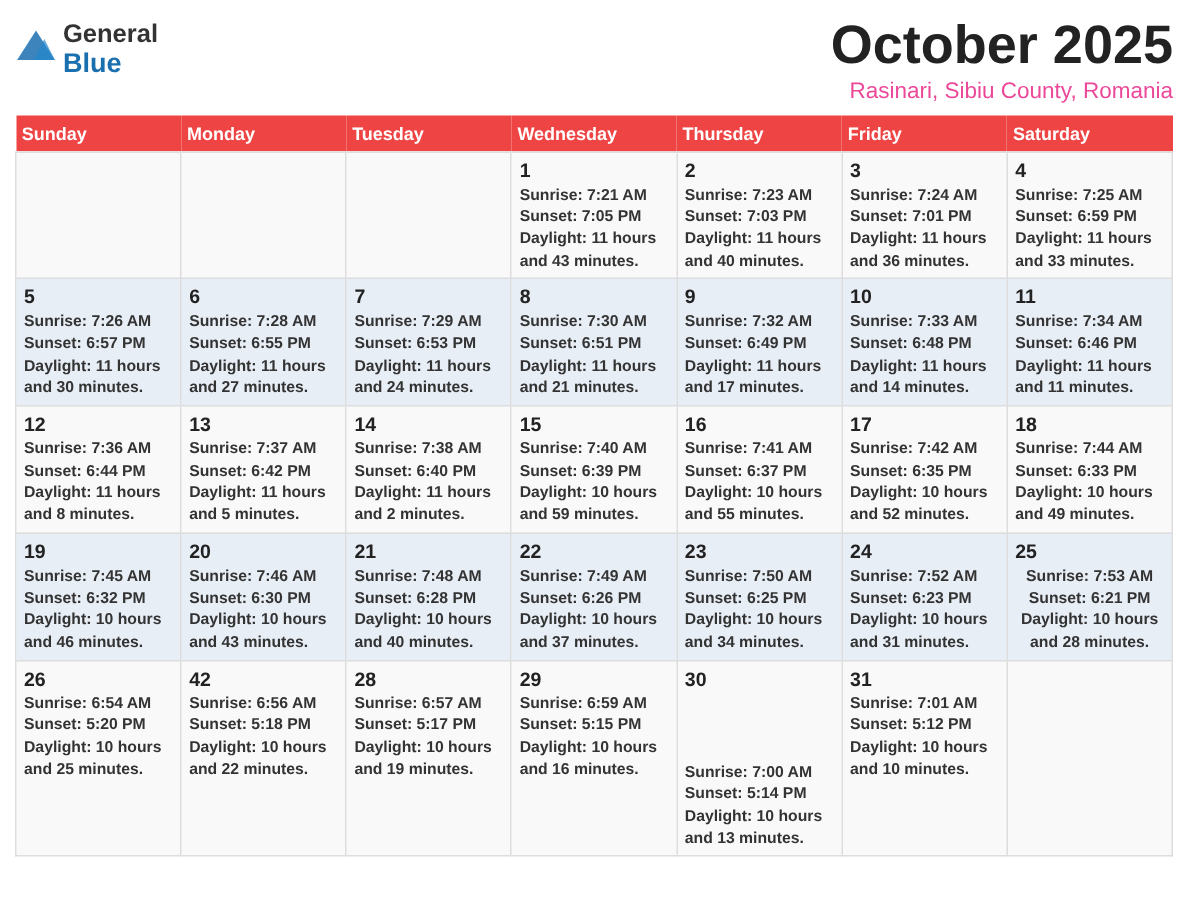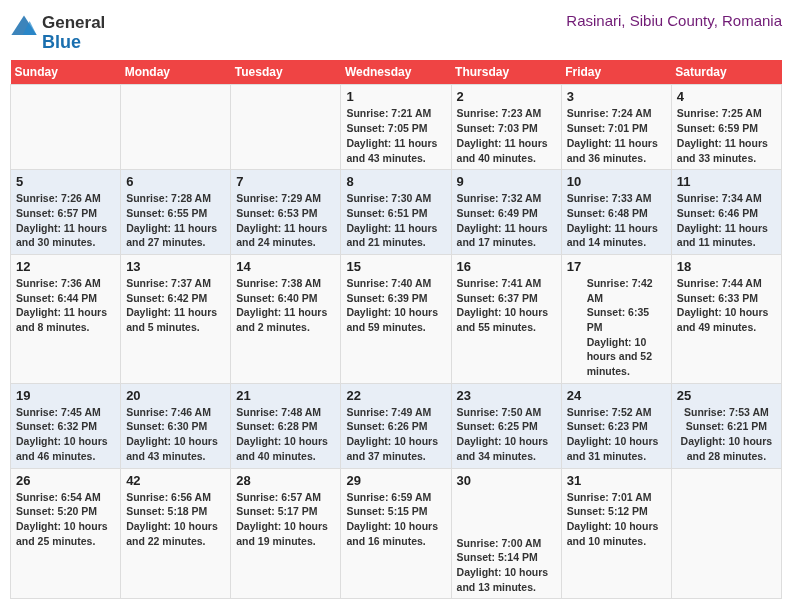--- a/index.html
+++ b/index.html
@@ -11,20 +11,21 @@
       padding: 10px;
     }
     .header {
       display: flex;
       align-items: flex-start;
       justify-content: space-between;
       margin-bottom: 8px;
     }
     .logo {
       display: flex;
+      align-items: center;
       margin-top: 4px;
     }
     .logo-text {
       display: flex;
       flex-direction: column;
       line-height: 1.1;
     }
     .logo-general {
       font-size: 17px;
       font-weight: bold;
@@ -44,21 +45,21 @@
       text-align: right;
     }
     .month-title {
       font-size: 36px;
       font-weight: bold;
       color: #222;
       line-height: 1.1;
     }
     .location {
       font-size: 15px;
-      color: #701a75;
+      color: #ec4899;
       margin-top: 2px;
     }
     table {
       width: 100%;
       border-collapse: collapse;
       font-size: 11px;
     }
     thead tr th {
       background-color: #ef4444;
       color: #fff;
@@ -107,20 +108,21 @@
     <svg class="logo-icon" viewBox="0 0 40 40" xmlns="http://www.w3.org/2000/svg">
       <polygon points="20,2 38,30 2,30" fill="#1a6faf" opacity="0.85"></polygon>
       <polygon points="28,10 38,30 18,30" fill="#2288cc" opacity="0.7"></polygon>
     </svg>
     <div class="logo-text">
       <span class="logo-general">General</span>
       <span class="logo-blue">Blue</span>
     </div>
   </div>
   <div class="title-block">
+    <div class="month-title">October 2025</div>
     <div class="location">Rasinari, Sibiu County, Romania</div>
   </div>
 </div>
 
 <table>
   <thead>
     <tr>
     <th>Sunday</th>
         <th>Monday</th>
         <th>Tuesday</th>
@@ -230,21 +232,21 @@
 Daylight: 10 hours and 59 minutes.</div>
         </td>
         <td>
           <div class="day-number">16</div>
           <div class="day-info" style="white-space: pre-line;">Sunrise: 7:41 AM
 Sunset: 6:37 PM
 Daylight: 10 hours and 55 minutes.</div>
         </td>
         <td>
           <div class="day-number">17</div>
-          <div class="day-info" style="white-space: pre-line; margin-left: 20px;">Sunrise: 7:42 AM
+          <div class="day-info" style="white-space: pre-line;">Sunrise: 7:42 AM
 Sunset: 6:35 PM
 Daylight: 10 hours and 52 minutes.</div>
         </td>
         <td>
           <div class="day-number">18</div>
           <div class="day-info" style="white-space: pre-line;">Sunrise: 7:44 AM
 Sunset: 6:33 PM
 Daylight: 10 hours and 49 minutes.</div>
         </td>
       </tr>

